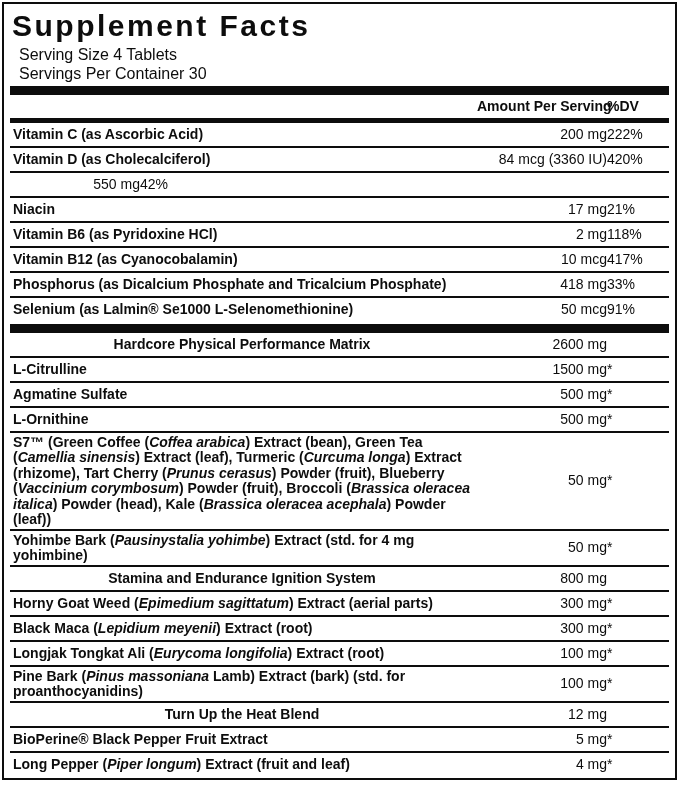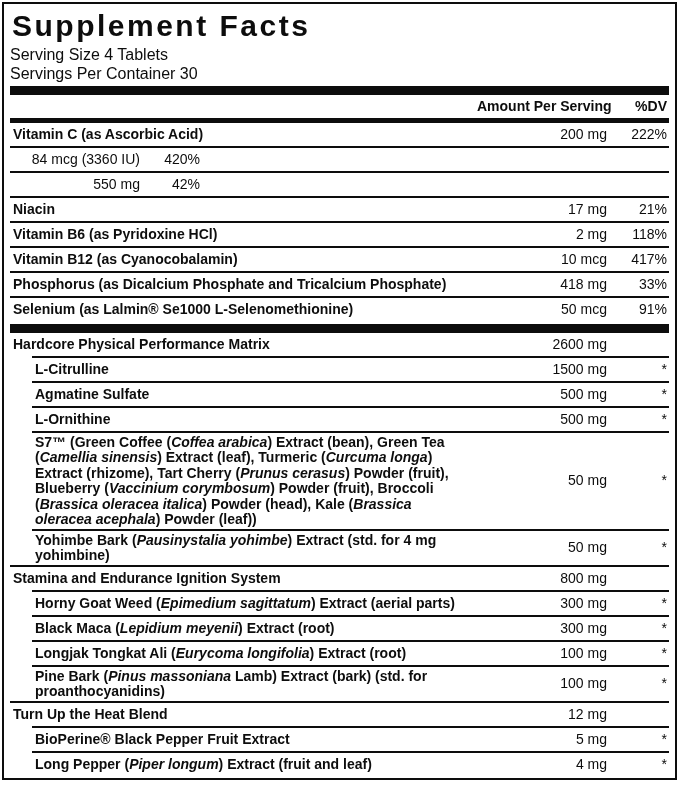--- a/index.html
+++ b/index.html
@@ -26,61 +26,60 @@
   .title {
     font-size: 30px;
     line-height: 36px;
     font-weight: bold;
     letter-spacing: 2.5px;
     margin: 4px 0 1px 2px;
   }
   .serving-line {
     font-size: 16px;
     line-height: 19px;
-    margin-left: 0;
+    margin-left: 9px;
   }
   .bar-thick {
     height: 9px;
     background: #0d0d0d;
     margin-top: 3px;
   }
   .bar-med {
     height: 5px;
     background: #0d0d0d;
   }
   .row {
     display: flex;
     align-items: center;
     min-height: 20px;
     font-size: 14px;
     line-height: 15.5px;
     padding: 1.5px 0;
   }
   .row.line { border-top: 2px solid #0d0d0d; }
-  .row.sub  { margin-left: 22px; }
+  .row.sub  { margin-left: 0; }
   .cell-name {
     flex: 1;
     padding-left: 3px;
     padding-right: 6px;
     font-weight: bold;
   }
   .cell-amt {
     width: 130px;
     text-align: right;
     white-space: nowrap;
   }
   .cell-dv {
     width: 60px;
-    text-align: right;
     white-space: nowrap;
     padding-right: 2px;
   }
   .col-header { font-weight: bold; min-height: 20px; }
   .col-header .cell-amt, .col-header .cell-dv { font-size: 14px; }
-  .blend-head .cell-name { font-weight: bold; }
+  .blend-head .cell-name { font-weight: bold; text-align: center; }
   .it { font-style: italic; }
 </style>
 </head>
 <body>
 
 <div class="page">
   <div class="panel">
 
     <div class="title">Supplement Facts</div>
     <div class="serving-line">Serving Size 4 Tablets</div>
@@ -96,20 +95,21 @@
 
     <div class="bar-med"></div>
 
     <div>
         <div class="row ">
           <div class="cell-name"><span>Vitamin C (as Ascorbic Acid)</span></div>
           <div class="cell-amt">200 mg</div>
           <div class="cell-dv">222%</div>
         </div>
         <div class="row line">
+          <div class="cell-name"><span>Vitamin D (as Cholecalciferol)</span></div>
           <div class="cell-amt">84 mcg (3360 IU)</div>
           <div class="cell-dv">420%</div>
         </div>
         <div class="row line">
           <div class="cell-amt">550 mg</div>
           <div class="cell-dv">42%</div>
         </div>
         <div class="row line">
           <div class="cell-name"><span>Niacin</span></div>
           <div class="cell-amt">17 mg</div>

